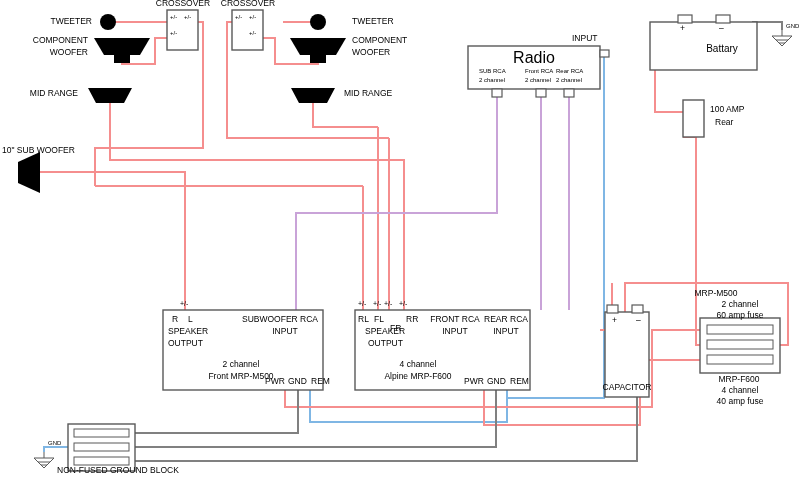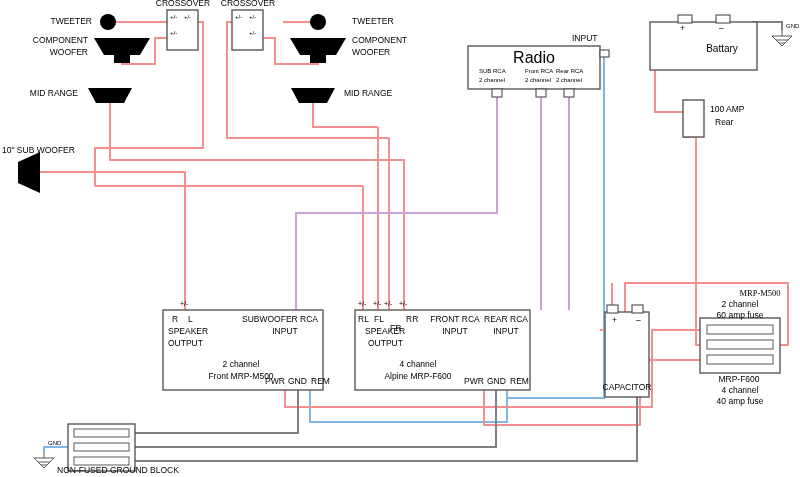--- a/index.html
+++ b/index.html
@@ -228,21 +228,21 @@
   <div class="lbl t9 c" style="left:418px;top:360px;">4 channel</div>
   <div class="lbl t9 c" style="left:418px;top:372px;">Alpine MRP-F600</div>
   <div class="lbl t9" style="left:464px;top:377px;">PWR</div>
   <div class="lbl t9" style="left:487px;top:377px;">GND</div>
   <div class="lbl t9" style="left:510px;top:377px;">REM</div>
 
   <div class="lbl t9" style="left:612px;top:316px;">+</div>
   <div class="lbl t9" style="left:636px;top:316px;">–</div>
   <div class="lbl t9 c" style="left:627px;top:383px;">CAPACITOR</div>
 
-  <div class="lbl t9 c" style="left:760px;top:289px;font-family:Liberation Serif, serif;">MRP-M500</div>
+  <div class="lbl t9 c" style="left:716px;top:289px;">MRP-M500</div>
   <div class="lbl t9 c" style="left:740px;top:300px;">2 channel</div>
   <div class="lbl t9 c" style="left:740px;top:311px;">60 amp fuse</div>
   <div class="lbl t9 c" style="left:739px;top:375px;">MRP-F600</div>
   <div class="lbl t9 c" style="left:740px;top:386px;">4 channel</div>
   <div class="lbl t9 c" style="left:740px;top:397px;">40 amp fuse</div>
 
   <div class="lbl t9" style="left:57px;top:466px;">NON-FUSED GROUND BLOCK</div>
   <div class="lbl t7" style="left:48px;top:440px;">GND</div>
 
 </div>

